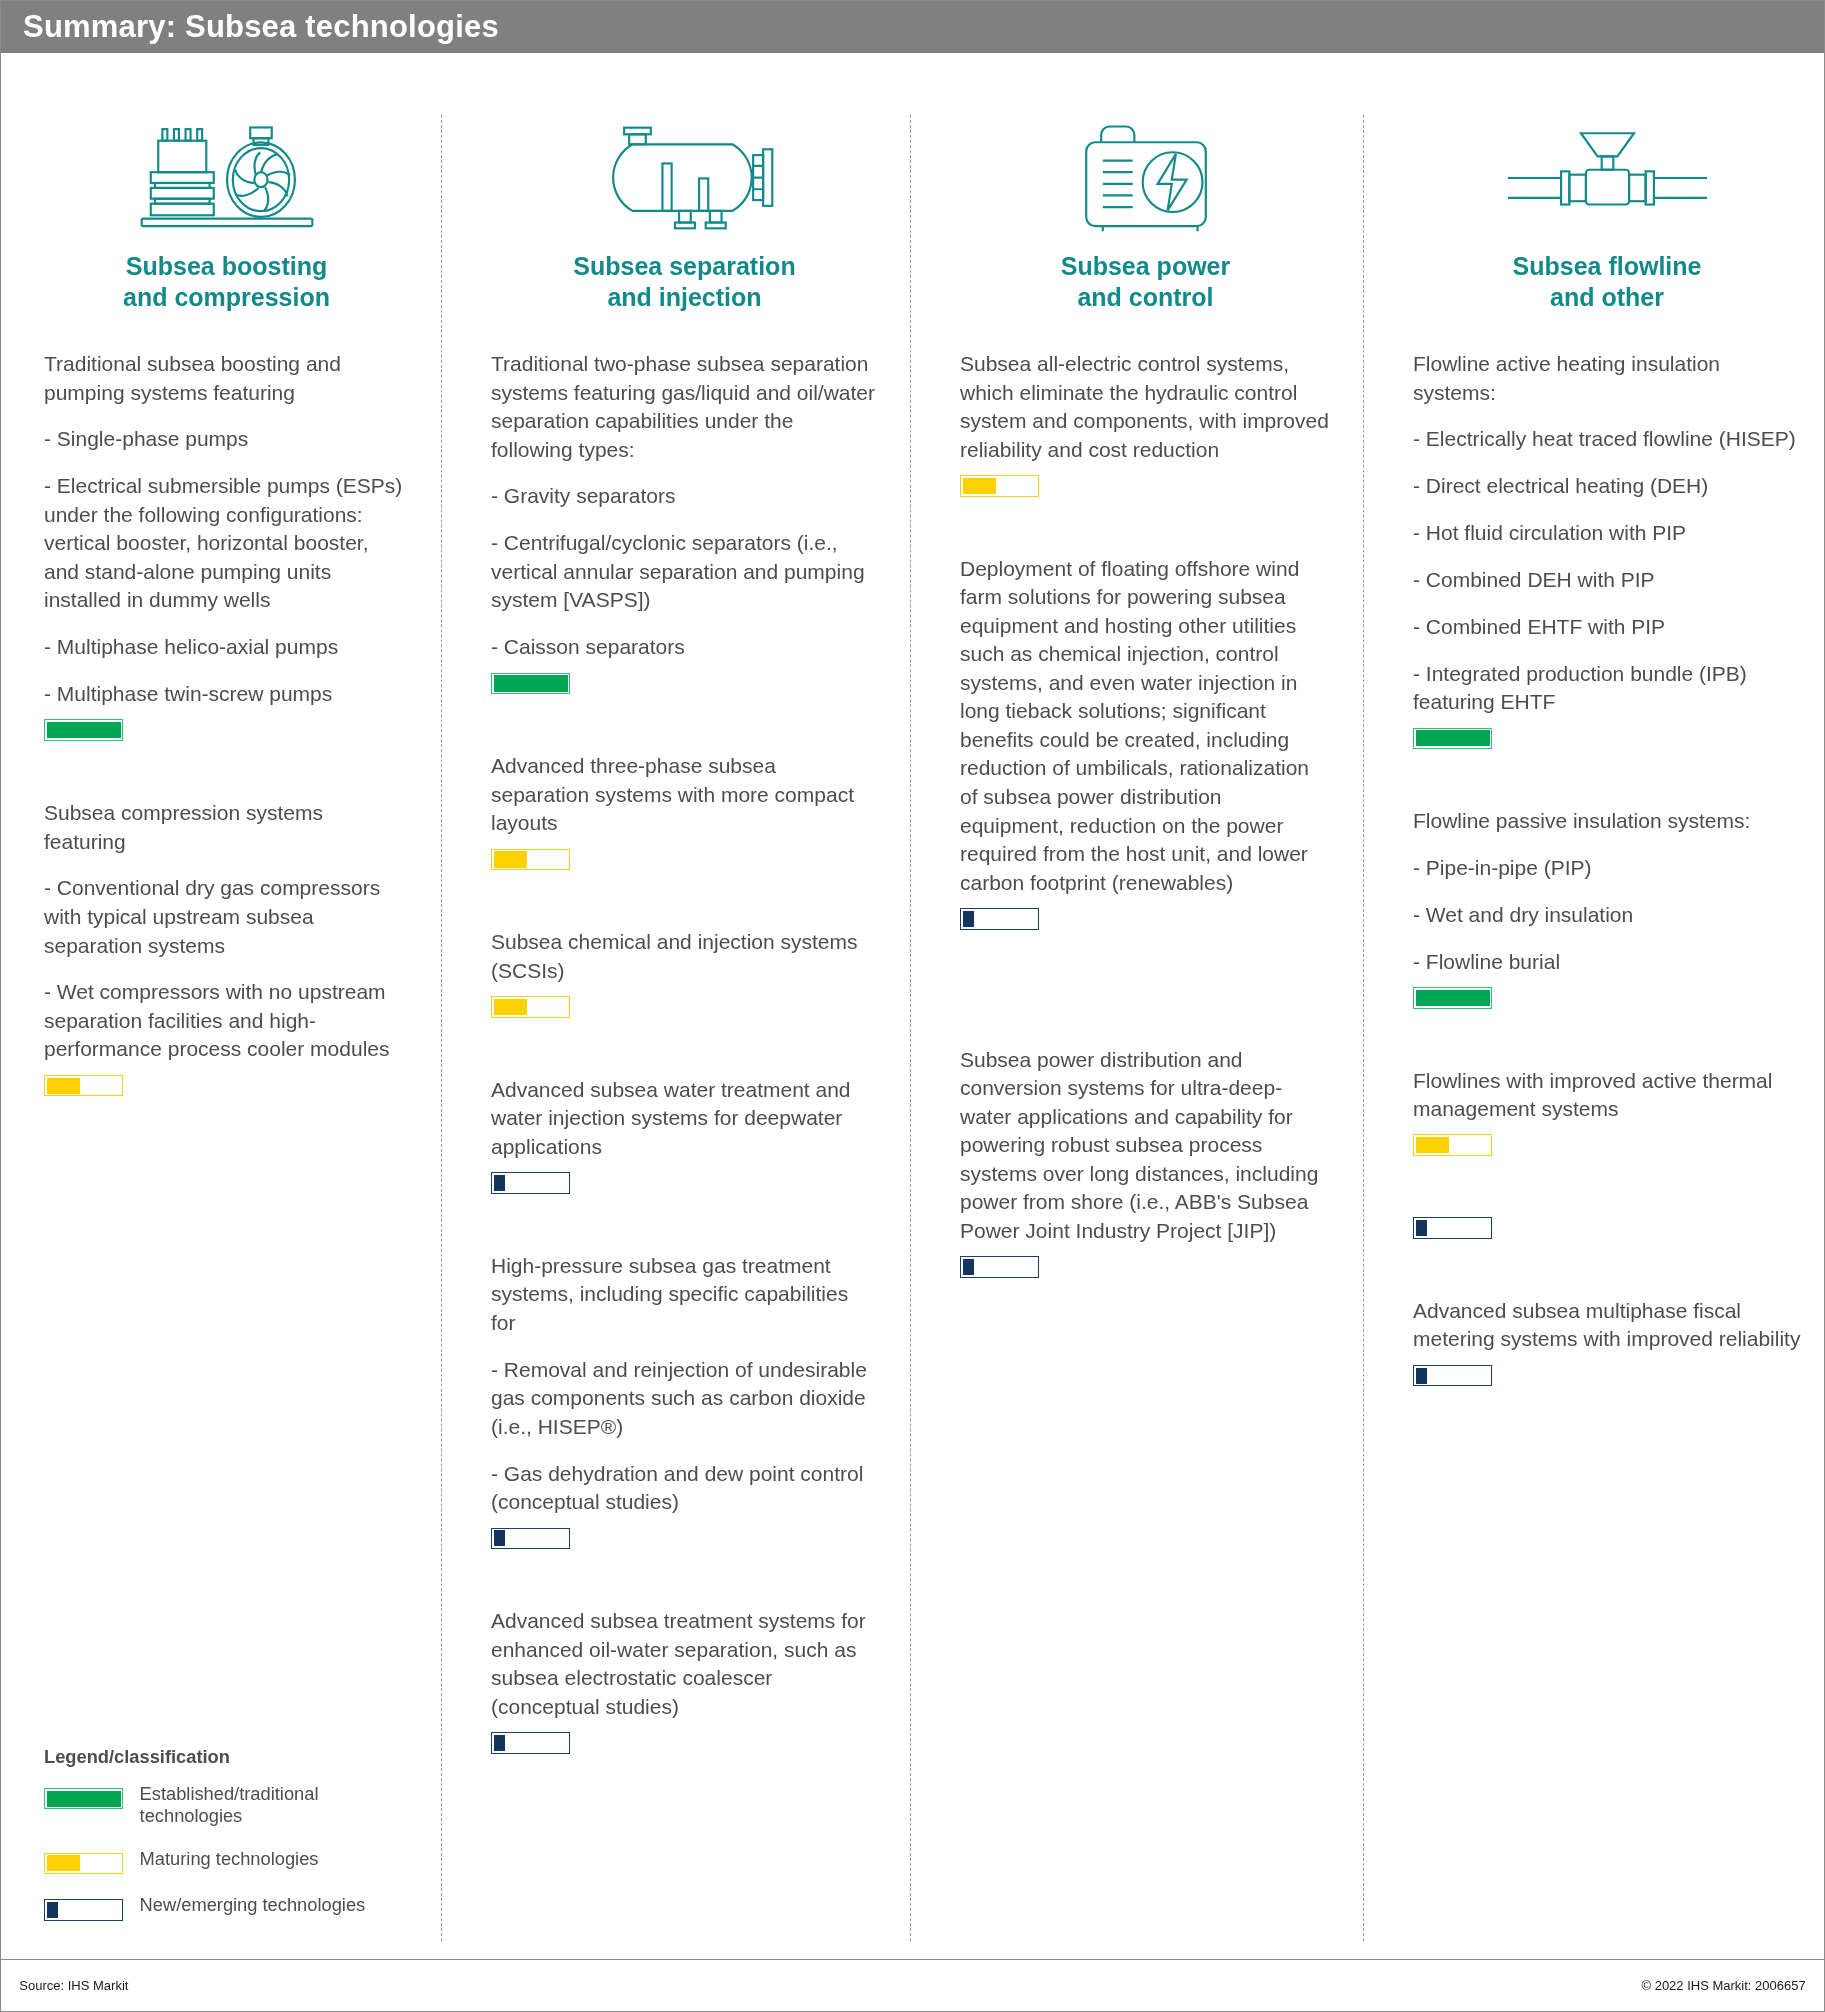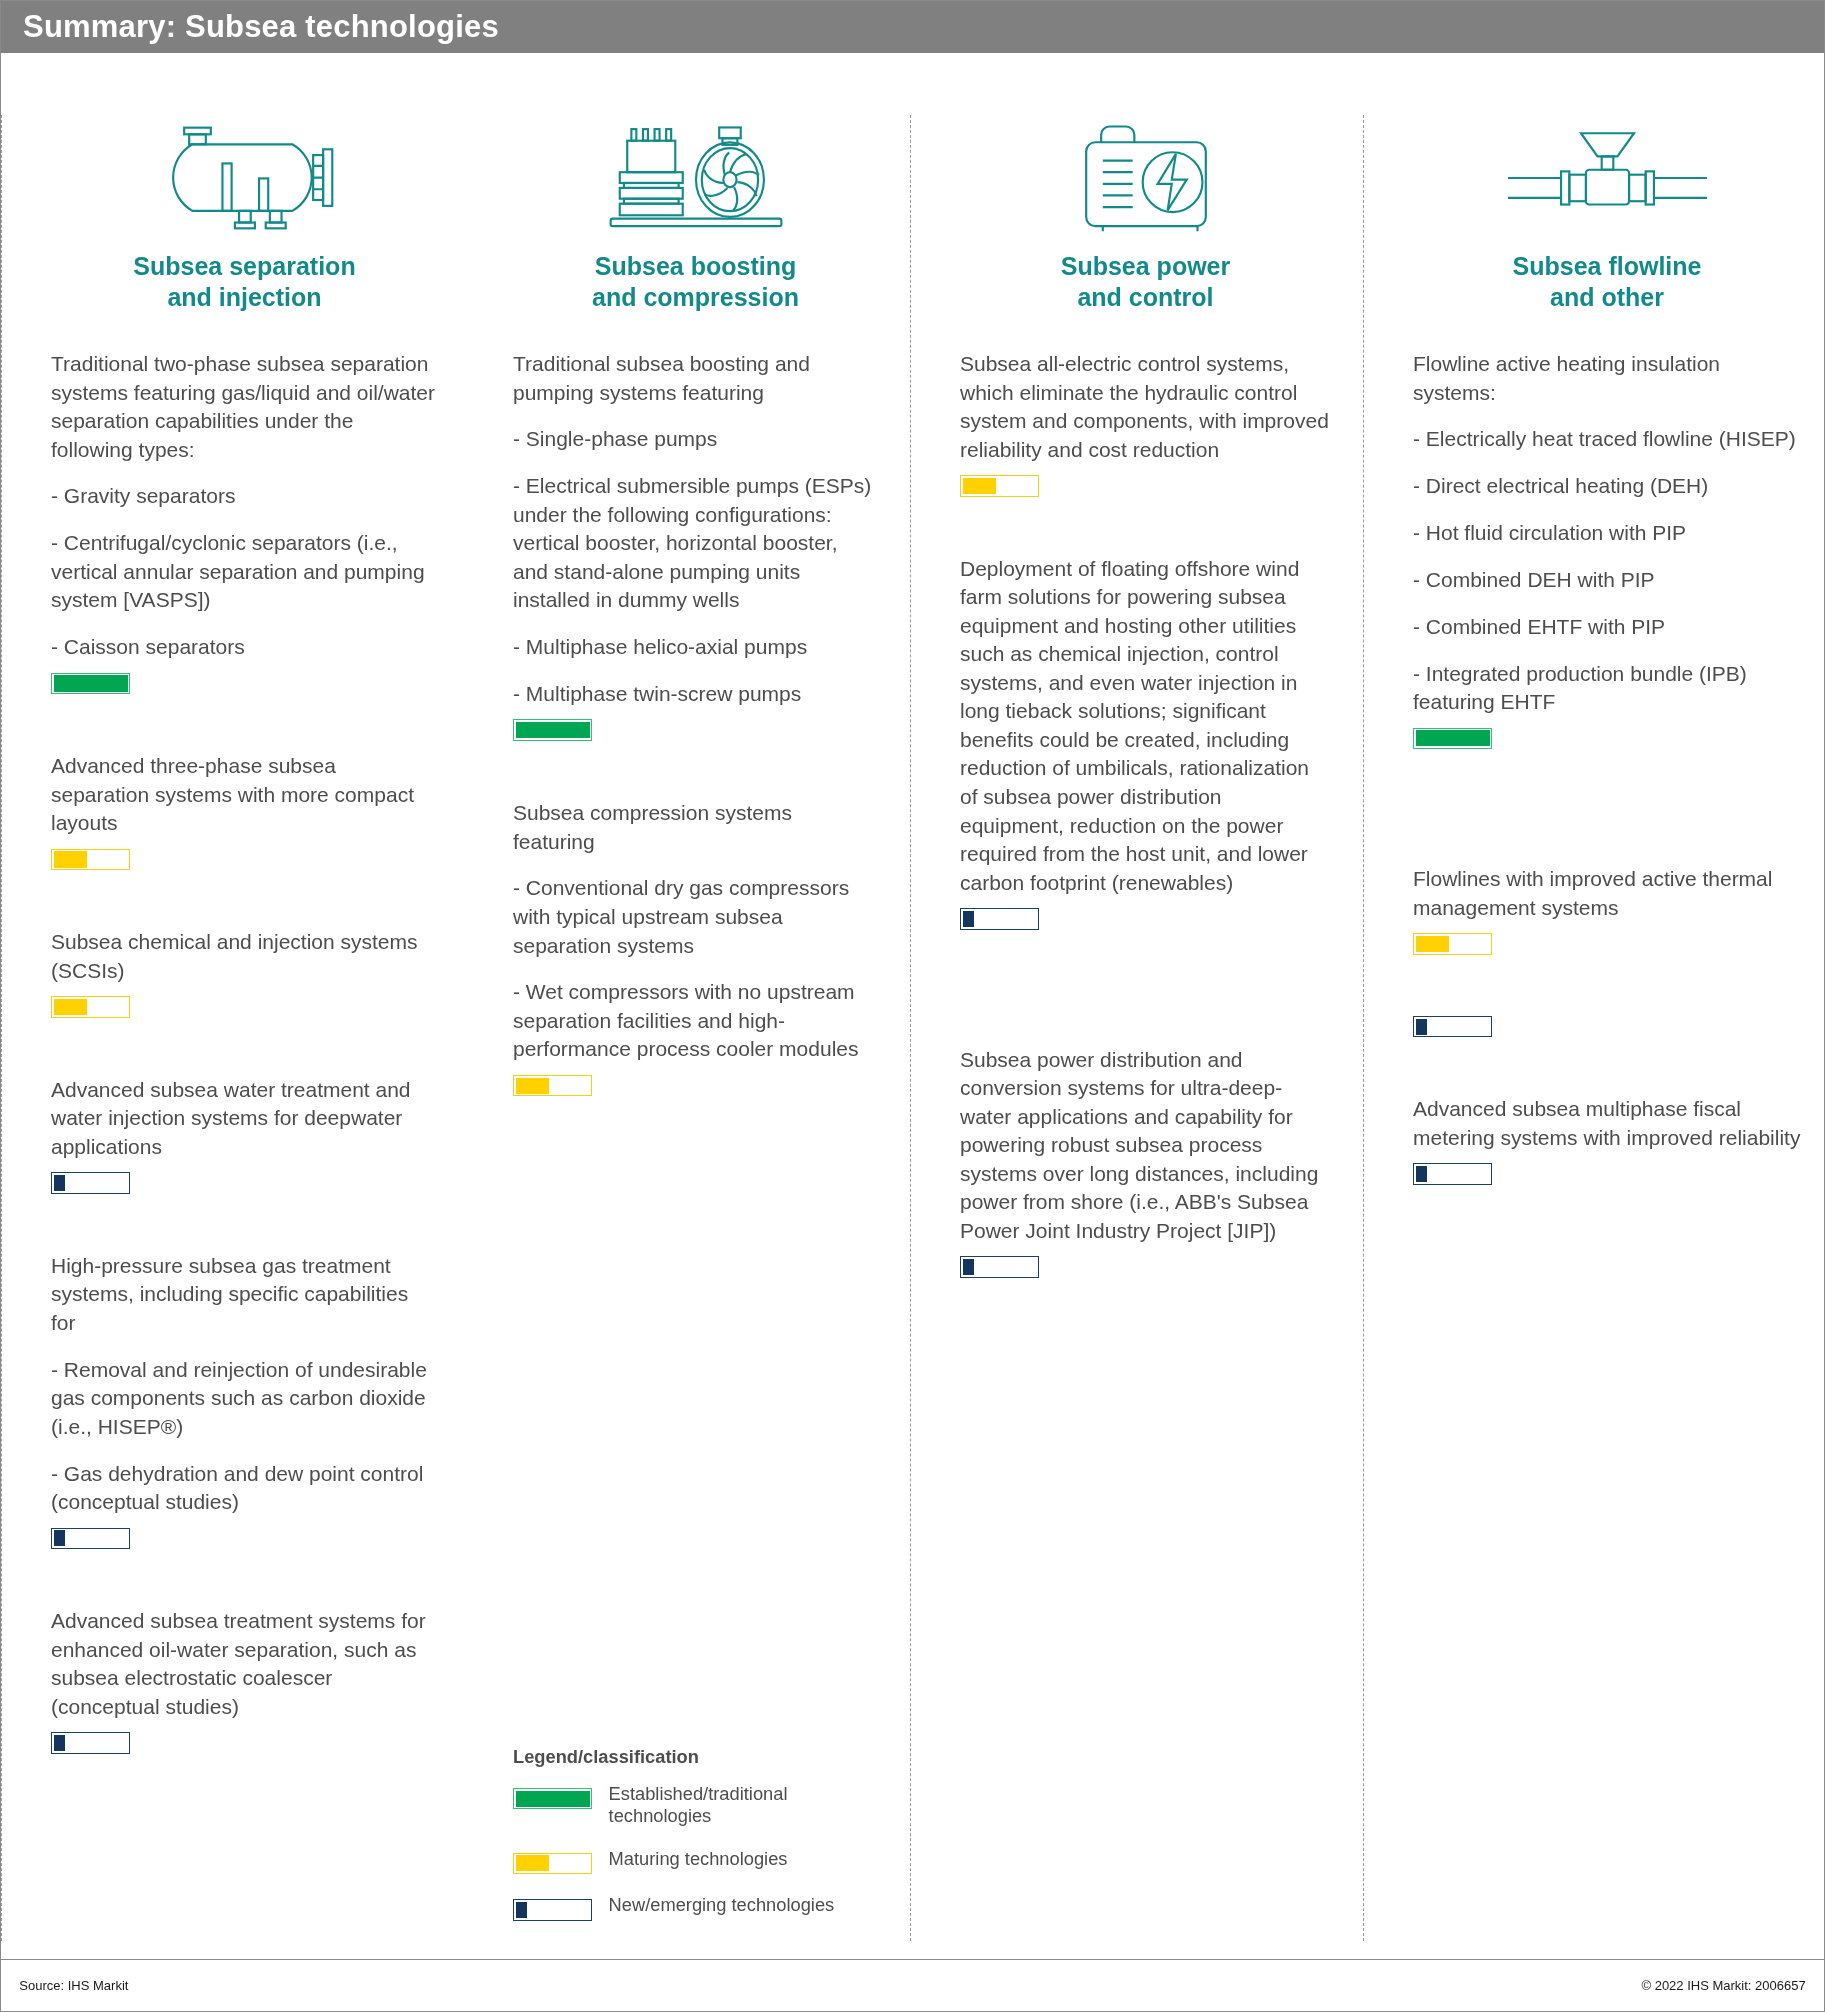--- a/index.html
+++ b/index.html
@@ -141,91 +141,20 @@
 </head>
 <body>
 
 <div class="page">
 
   <div class="titlebar">
     <div class="title">Summary: Subsea technologies</div>
   </div>
 
   <div class="body">
-
-    <div class="col c2">
-      <div class="iconwrap">
-        <svg width="179" height="104" viewBox="0 0 215 125" fill="none" stroke="#128a8a" stroke-width="2.6">
-          <rect x="35" y="2" width="32" height="8"></rect>
-          <rect x="41" y="10" width="20" height="12"></rect>
-          <path d="M45 22 H165 a46 46 0 0 1 0 80 H45 a46 46 0 0 1 0 -80 Z"></path>
-          <rect x="81" y="45" width="11" height="57"></rect>
-          <rect x="125" y="63" width="11" height="39"></rect>
-          <rect x="101" y="102" width="14" height="14"></rect>
-          <rect x="96" y="116" width="24" height="7"></rect>
-          <rect x="138" y="102" width="14" height="14"></rect>
-          <rect x="133" y="116" width="24" height="7"></rect>
-          <rect x="190" y="35" width="12" height="54"></rect>
-          <rect x="202" y="28" width="11" height="68"></rect>
-          <path d="M190 48 H202 M190 62 H202 M190 76 H202"></path>
-        </svg>
-      </div>
-      <div class="colhead">
-        <div>Subsea separation</div>
-        <div>and injection</div>
-      </div>
-
-      <div class="block">
-        <p class="para">Traditional two-phase subsea separation systems featuring gas/liquid and oil/water separation capabilities under the following types:</p>
-        <p class="para">- Gravity separators</p>
-        <p class="para">- Centrifugal/cyclonic separators (i.e., vertical annular separation and pumping system [VASPS])</p>
-        <p class="para tight">- Caisson separators</p>
-        <div class="bar established">
-            <div class="fill" style="width:74px"></div>
-          </div>
-      </div>
-      <div class="gap lg"></div>
-      <div class="block">
-        <p class="para tight">Advanced three-phase subsea separation systems with more compact layouts</p>
-        <div class="bar maturing">
-            <div class="fill" style="width:33px"></div>
-          </div>
-      </div>
-      <div class="gap lg"></div>
-      <div class="block">
-        <p class="para tight">Subsea chemical and injection systems (SCSIs)</p>
-        <div class="bar maturing">
-            <div class="fill" style="width:33px"></div>
-          </div>
-      </div>
-      <div class="gap lg"></div>
-      <div class="block">
-        <p class="para tight">Advanced subsea water treatment and water injection systems for deepwater applications</p>
-        <div class="bar emerging">
-            <div class="fill" style="width:11.6px"></div>
-          </div>
-      </div>
-      <div class="gap lg"></div>
-      <div class="block">
-        <p class="para">High-pressure subsea gas treatment systems, including specific capabilities for</p>
-        <p class="para" style="margin-bottom:0">- Removal and reinjection of undesirable gas components such as carbon dioxide</p>
-        <p class="para">(i.e., HISEP®)</p>
-        <p class="para tight">- Gas dehydration and dew point control (conceptual studies)</p>
-        <div class="bar emerging">
-            <div class="fill" style="width:11.6px"></div>
-          </div>
-      </div>
-      <div class="gap lg"></div>
-      <div class="block">
-        <p class="para tight">Advanced subsea treatment systems for enhanced oil-water separation, such as subsea electrostatic coalescer (conceptual studies)</p>
-        <div class="bar emerging">
-            <div class="fill" style="width:11.6px"></div>
-          </div>
-      </div>
-    </div>
 
     <div class="col c1">
       <div class="iconwrap">
         <svg width="174" height="108" viewBox="0 0 210 130" fill="none" stroke="#128a8a" stroke-width="2.6">
           <rect x="27" y="6" width="6" height="14"></rect>
             <rect x="41" y="6" width="6" height="14"></rect>
           <rect x="55" y="6" width="6" height="14"></rect>
             <rect x="69" y="6" width="6" height="14"></rect>
           <rect x="22" y="20" width="58" height="38"></rect>
           <rect x="13" y="58" width="76" height="13"></rect>
@@ -290,20 +219,91 @@
         </div>
         <div class="legend-row">
           <div class="bar emerging">
               <div class="fill" style="width:11.6px"></div>
             </div>
           <div class="legend-label">New/emerging technologies</div>
         </div>
       </div>
     </div>
 
+    <div class="col c2">
+      <div class="iconwrap">
+        <svg width="179" height="104" viewBox="0 0 215 125" fill="none" stroke="#128a8a" stroke-width="2.6">
+          <rect x="35" y="2" width="32" height="8"></rect>
+          <rect x="41" y="10" width="20" height="12"></rect>
+          <path d="M45 22 H165 a46 46 0 0 1 0 80 H45 a46 46 0 0 1 0 -80 Z"></path>
+          <rect x="81" y="45" width="11" height="57"></rect>
+          <rect x="125" y="63" width="11" height="39"></rect>
+          <rect x="101" y="102" width="14" height="14"></rect>
+          <rect x="96" y="116" width="24" height="7"></rect>
+          <rect x="138" y="102" width="14" height="14"></rect>
+          <rect x="133" y="116" width="24" height="7"></rect>
+          <rect x="190" y="35" width="12" height="54"></rect>
+          <rect x="202" y="28" width="11" height="68"></rect>
+          <path d="M190 48 H202 M190 62 H202 M190 76 H202"></path>
+        </svg>
+      </div>
+      <div class="colhead">
+        <div>Subsea separation</div>
+        <div>and injection</div>
+      </div>
+
+      <div class="block">
+        <p class="para">Traditional two-phase subsea separation systems featuring gas/liquid and oil/water separation capabilities under the following types:</p>
+        <p class="para">- Gravity separators</p>
+        <p class="para">- Centrifugal/cyclonic separators (i.e., vertical annular separation and pumping system [VASPS])</p>
+        <p class="para tight">- Caisson separators</p>
+        <div class="bar established">
+            <div class="fill" style="width:74px"></div>
+          </div>
+      </div>
+      <div class="gap lg"></div>
+      <div class="block">
+        <p class="para tight">Advanced three-phase subsea separation systems with more compact layouts</p>
+        <div class="bar maturing">
+            <div class="fill" style="width:33px"></div>
+          </div>
+      </div>
+      <div class="gap lg"></div>
+      <div class="block">
+        <p class="para tight">Subsea chemical and injection systems (SCSIs)</p>
+        <div class="bar maturing">
+            <div class="fill" style="width:33px"></div>
+          </div>
+      </div>
+      <div class="gap lg"></div>
+      <div class="block">
+        <p class="para tight">Advanced subsea water treatment and water injection systems for deepwater applications</p>
+        <div class="bar emerging">
+            <div class="fill" style="width:11.6px"></div>
+          </div>
+      </div>
+      <div class="gap lg"></div>
+      <div class="block">
+        <p class="para">High-pressure subsea gas treatment systems, including specific capabilities for</p>
+        <p class="para" style="margin-bottom:0">- Removal and reinjection of undesirable gas components such as carbon dioxide</p>
+        <p class="para">(i.e., HISEP®)</p>
+        <p class="para tight">- Gas dehydration and dew point control (conceptual studies)</p>
+        <div class="bar emerging">
+            <div class="fill" style="width:11.6px"></div>
+          </div>
+      </div>
+      <div class="gap lg"></div>
+      <div class="block">
+        <p class="para tight">Advanced subsea treatment systems for enhanced oil-water separation, such as subsea electrostatic coalescer (conceptual studies)</p>
+        <div class="bar emerging">
+            <div class="fill" style="width:11.6px"></div>
+          </div>
+      </div>
+    </div>
+
     <div class="col c3">
       <div class="iconwrap">
         <svg width="150" height="108" viewBox="0 0 180 130" fill="none" stroke="#128a8a" stroke-width="2.6">
           <path d="M36 22 v-9 a10 10 0 0 1 10 -10 h20 a10 10 0 0 1 10 10 v9"></path>
           <path d="M18 112 V33 a11 11 0 0 1 11 -11 h122 a11 11 0 0 1 11 11 v79 a11 11 0 0 1 -11 11 H29 a11 11 0 0 1 -11 -11 Z"></path>
           <path d="M38 44 H74 M38 58 H74 M38 72 H74 M38 86 H74 M38 100 H74"></path>
           <circle cx="122" cy="70" r="36"></circle>
           <path d="M126 36 L104 72 H121 L116 104 L139 67 H121 Z"></path>
           <path d="M38 123 V129 M152 123 V129"></path>
         </svg>
@@ -360,20 +360,29 @@
         <p class="para">- Direct electrical heating (DEH)</p>
         <p class="para">- Hot fluid circulation with PIP</p>
         <p class="para">- Combined DEH with PIP</p>
         <p class="para">- Combined EHTF with PIP</p>
         <p class="para tight">- Integrated production bundle (IPB) featuring EHTF</p>
         <div class="bar established">
             <div class="fill" style="width:74px"></div>
           </div>
       </div>
       <div class="gap lg"></div>
+      <div class="block">
+        <p class="para">Flowline passive insulation systems:</p>
+        <p class="para">- Pipe-in-pipe (PIP)</p>
+        <p class="para">- Wet and dry insulation</p>
+        <p class="para tight">- Flowline burial</p>
+        <div class="bar established">
+            <div class="fill" style="width:74px"></div>
+          </div>
+      </div>
       <div class="gap lg"></div>
       <div class="block">
         <p class="para tight">Flowlines with improved active thermal management systems</p>
         <div class="bar maturing">
             <div class="fill" style="width:33px"></div>
           </div>
       </div>
       <div class="gap lg"></div>
       <div class="block">
         <div class="bar emerging">

